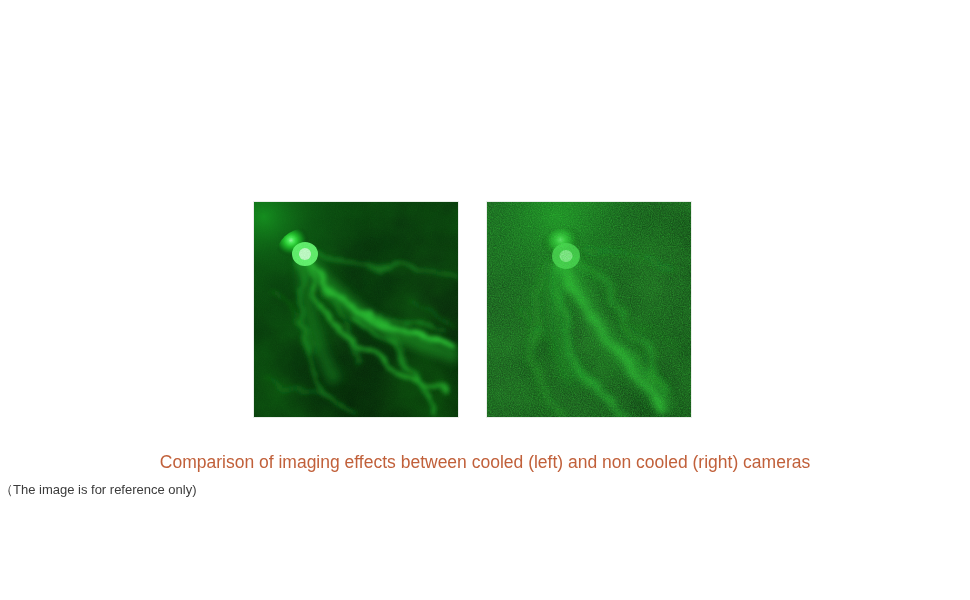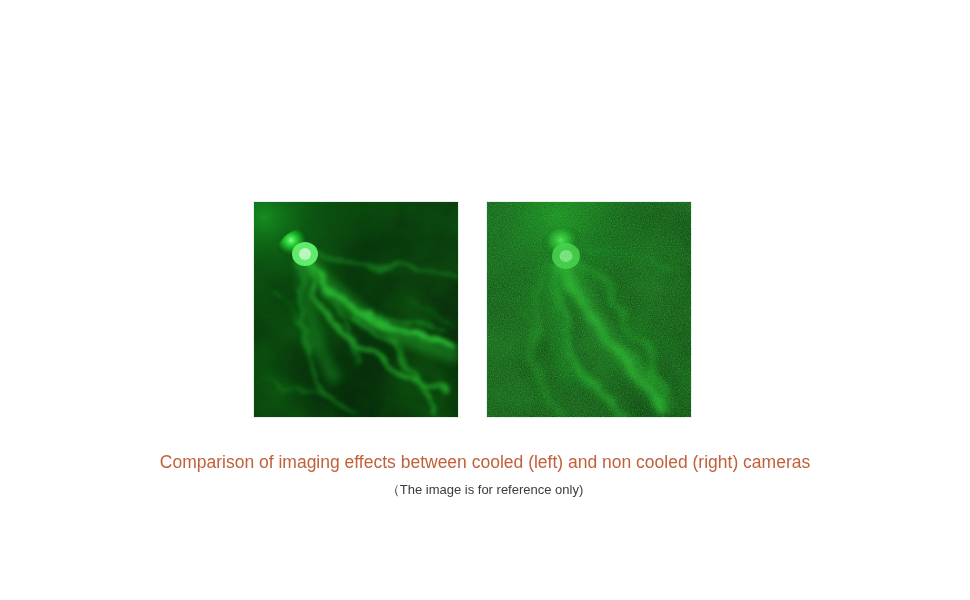--- a/index.html
+++ b/index.html
@@ -75,21 +75,20 @@
     font-size: 17.5px;
     line-height: 22px;
     color: #c1603a;
     white-space: nowrap;
   }
   .caption-sub {
     position: absolute;
     left: 0;
     top: 481px;
     width: 970px;
-    text-align: center;
     font-family: "Liberation Sans", sans-serif;
     font-size: 13px;
     line-height: 18px;
     color: #3b3b3b;
     white-space: nowrap;
   }
 </style>
 </head>
 <body>
 

